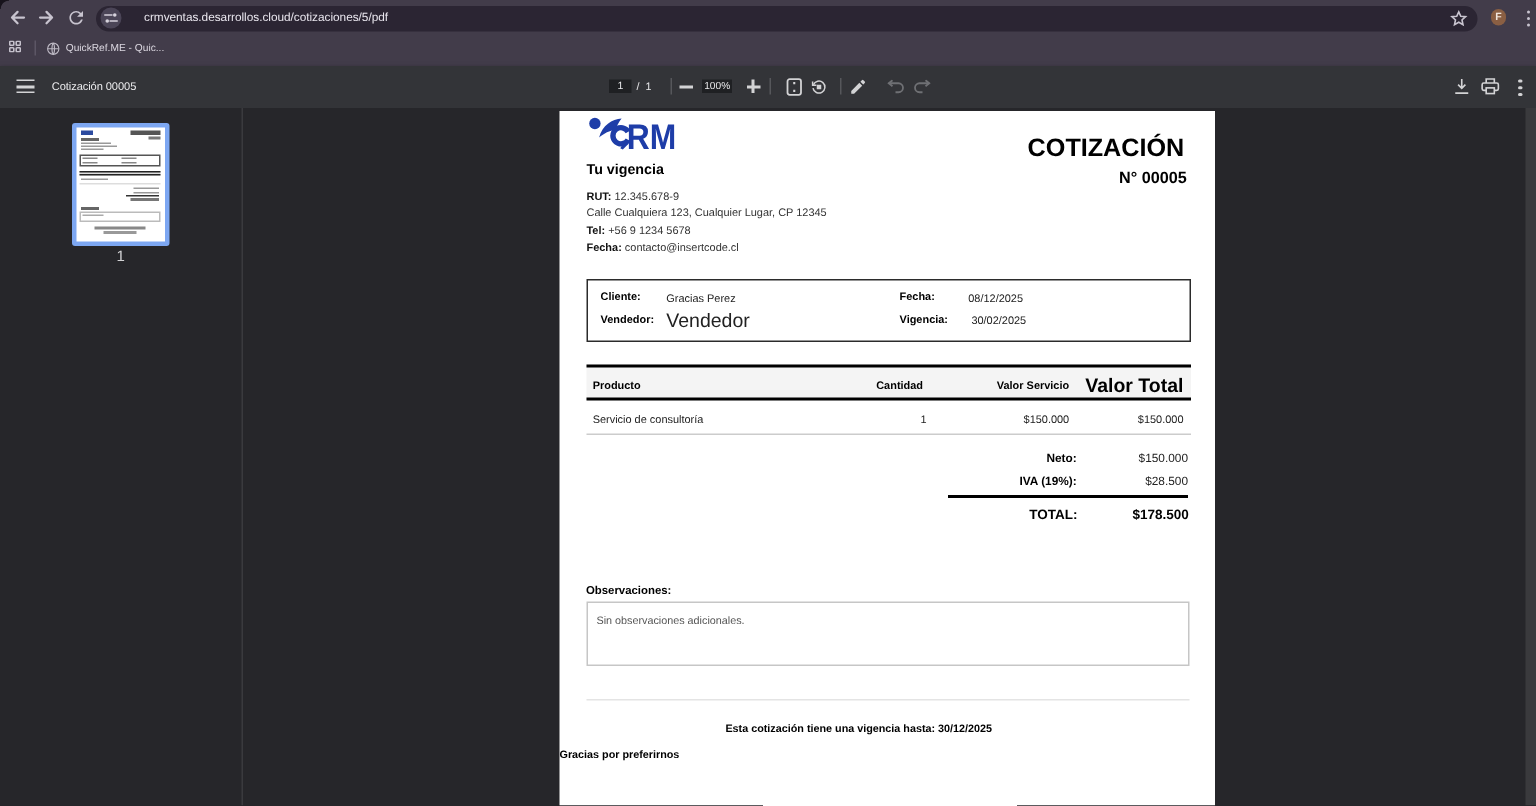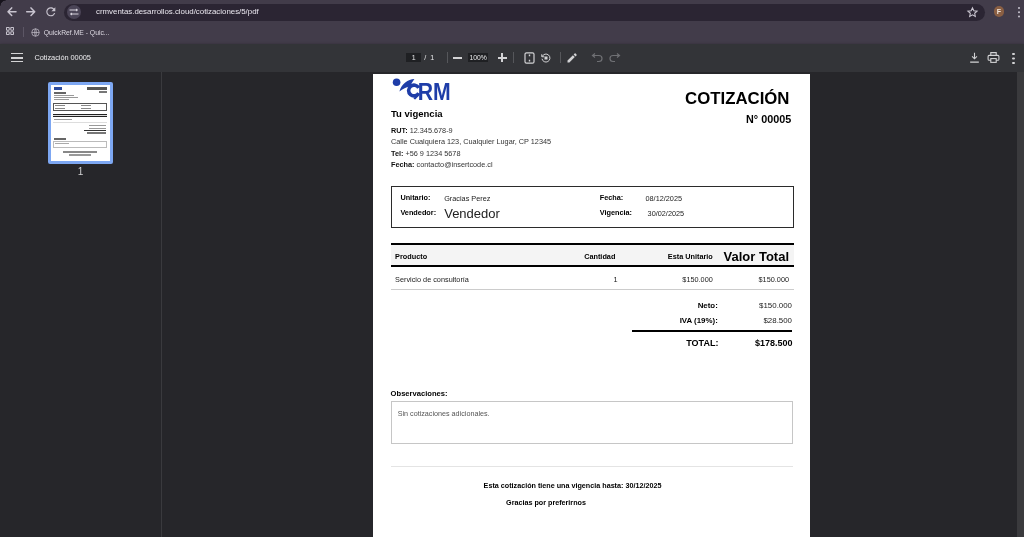--- a/index.html
+++ b/index.html
@@ -155,51 +155,51 @@
     <div class="abs" style="right:18.8px;top:39.6px;font-size:10.8px;font-weight:bold;line-height:11px;color:#000;">N° 00005</div>
     <div class="abs" style="left:18px;top:34.6px;font-size:9.5px;font-weight:bold;line-height:10px;color:#000;">Tu vigencia</div>
     <div class="abs" style="left:18px;top:50.7px;font-size:7.3px;line-height:11.5px;color:#333;">
       <b style="color:#111">RUT:</b> 12.345.678-9<br>
       Calle Cualquiera 123, Cualquier Lugar, CP 12345<br>
       <b style="color:#111">Tel:</b> +56 9 1234 5678<br>
       <b style="color:#111">Fecha:</b> contacto@insertcode.cl
     </div>
 
     <div class="abs" style="left:17.5px;top:111.7px;width:403px;height:42.5px;border:1px solid #2b2b2b;"></div>
-    <div class="abs" style="left:27.4px;top:119.9px;font-size:7.3px;font-weight:bold;line-height:8px;color:#000;">Unitario:</div>
+    <div class="abs" style="left:27.4px;top:119.9px;font-size:7.3px;font-weight:bold;line-height:8px;color:#000;">Cliente:</div>
     <div class="abs" style="left:71.2px;top:121.4px;font-size:7.3px;line-height:8px;color:#222;">Gracias Perez</div>
     <div class="abs" style="left:226.7px;top:119.9px;font-size:7.3px;font-weight:bold;line-height:8px;color:#000;">Fecha:</div>
     <div class="abs" style="left:272.5px;top:121.4px;font-size:7.3px;line-height:8px;color:#222;">08/12/2025</div>
     <div class="abs" style="left:27.4px;top:134.9px;font-size:7.3px;font-weight:bold;line-height:8px;color:#000;">Vendedor:</div>
     <div class="abs" style="left:71.2px;top:136.4px;font-size:13px;line-height:8px;color:#222;">Vendedor</div>
     <div class="abs" style="left:226.7px;top:134.9px;font-size:7.3px;font-weight:bold;line-height:8px;color:#000;">Vigencia:</div>
     <div class="abs" style="left:274.6px;top:136.4px;font-size:7.3px;line-height:8px;color:#222;">30/02/2025</div>
 
     <div class="abs" style="left:17.5px;top:169.2px;width:403px;height:24px;background:#f4f4f4;border-top:2px solid #000;border-bottom:2px solid #000;"></div>
     <div class="abs" style="left:22.1px;top:178.6px;font-size:7.3px;font-weight:bold;line-height:8px;color:#000;">Producto</div>
     <div class="abs" style="left:200px;top:178.6px;width:53.5px;text-align:center;font-size:7.3px;font-weight:bold;line-height:8px;color:#000;">Cantidad</div>
-    <div class="abs" style="left:270px;top:178.6px;width:69.8px;text-align:right;font-size:7.3px;font-weight:bold;line-height:8px;color:#000;">Esta Unitario</div>
+    <div class="abs" style="left:270px;top:178.6px;width:69.8px;text-align:right;font-size:7.3px;font-weight:bold;line-height:8px;color:#000;">Valor Servicio</div>
     <div class="abs" style="left:346px;top:178.6px;width:70px;text-align:right;font-size:13px;font-weight:bold;line-height:8px;color:#000;">Valor Total</div>
 
     <div class="abs" style="left:22.1px;top:202px;font-size:7.3px;line-height:8px;color:#222;">Servicio de consultoría</div>
     <div class="abs" style="left:200px;top:202px;width:85.3px;text-align:center;font-size:7.3px;line-height:8px;color:#222;">1</div>
     <div class="abs" style="left:270px;top:202px;width:69.8px;text-align:right;font-size:7.3px;line-height:8px;color:#222;">$150.000</div>
     <div class="abs" style="left:346px;top:202px;width:70px;text-align:right;font-size:7.3px;line-height:8px;color:#222;">$150.000</div>
     <div class="abs" style="left:17.5px;top:214.5px;width:403px;height:1px;background:#ccc;"></div>
 
     <div class="abs" style="left:245px;top:228.4px;width:99.8px;text-align:right;font-size:7.9px;font-weight:bold;line-height:8.5px;color:#000;">Neto:</div>
     <div class="abs" style="left:319px;top:228.4px;width:100px;text-align:right;font-size:7.9px;line-height:8.5px;color:#222;">$150.000</div>
     <div class="abs" style="left:245px;top:242.5px;width:99.8px;text-align:right;font-size:7.9px;font-weight:bold;line-height:8.5px;color:#000;">IVA (19%):</div>
     <div class="abs" style="left:319px;top:242.5px;width:100px;text-align:right;font-size:7.9px;line-height:8.5px;color:#222;">$28.500</div>
     <div class="abs" style="left:258.8px;top:256.2px;width:160.2px;height:1.5px;background:#000;"></div>
     <div class="abs" style="left:245px;top:265.1px;width:100.4px;text-align:right;font-size:9px;font-weight:bold;line-height:9.5px;color:#000;">TOTAL:</div>
     <div class="abs" style="left:319px;top:265.1px;width:100.6px;text-align:right;font-size:9px;font-weight:bold;line-height:9.5px;color:#000;">$178.500</div>
 
     <div class="abs" style="left:17.6px;top:315.7px;font-size:7.6px;font-weight:bold;line-height:8px;color:#000;">Observaciones:</div>
     <div class="abs" style="left:17.5px;top:326.7px;width:402px;height:43px;border:1px solid #c6c6c6;"></div>
-    <div class="abs" style="left:24.7px;top:335.8px;font-size:7.2px;line-height:8px;color:#555;">Sin cotizaciones adicionales.</div>
+    <div class="abs" style="left:24.7px;top:335.8px;font-size:7.2px;line-height:8px;color:#555;">Sin observaciones adicionales.</div>
 
     <div class="abs" style="left:17.5px;top:392.1px;width:402px;height:1px;background:#e4e4e4;"></div>
     <div class="abs" style="left:0;top:407.6px;width:399px;text-align:center;font-size:7.2px;font-weight:bold;line-height:7.5px;color:#000;">Esta cotización tiene una vigencia hasta: 30/12/2025</div>
-    <div class="abs" style="left:0;top:425.2px;width:346px;text-align:center;font-size:7.2px;font-weight:bold;line-height:7.5px;color:#000;">Gracias por preferirnos</div>
+    <div class="abs" style="left:0;top:425.2px;width:346px;font-size:7.2px;font-weight:bold;line-height:7.5px;color:#000;">Gracias por preferirnos</div>
   </div>
 
 </div>
 
 </body></html>

